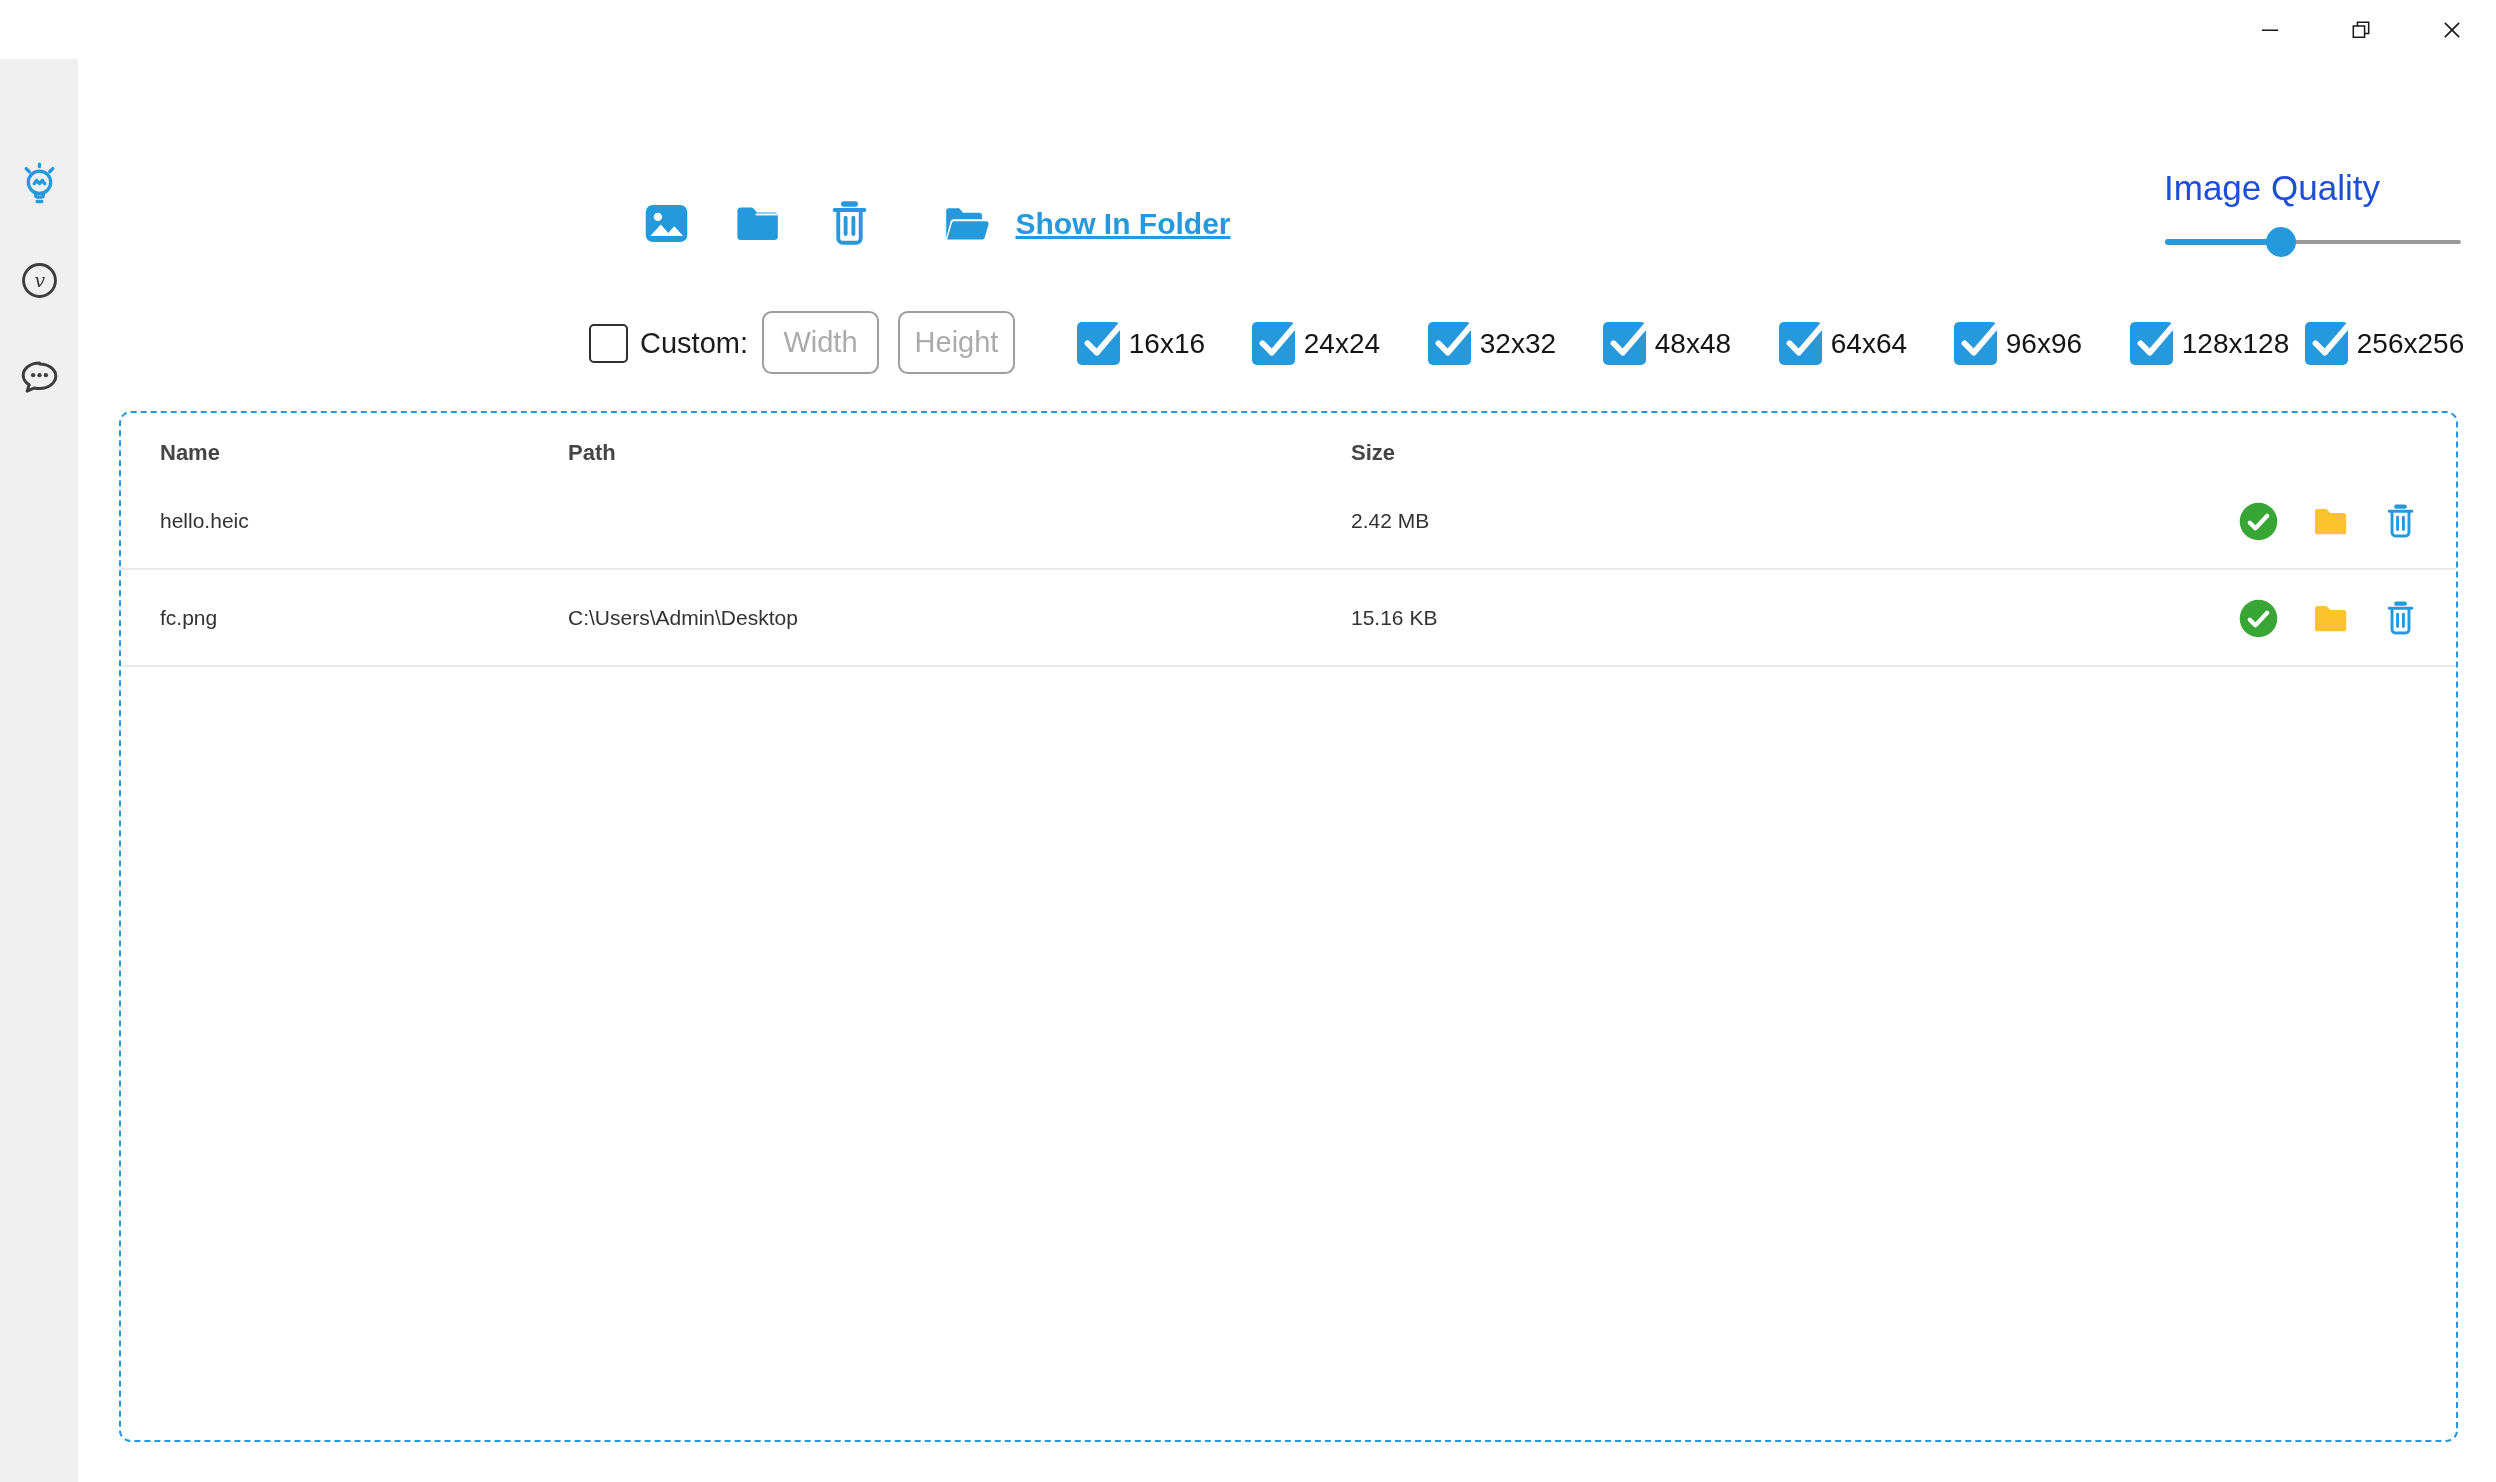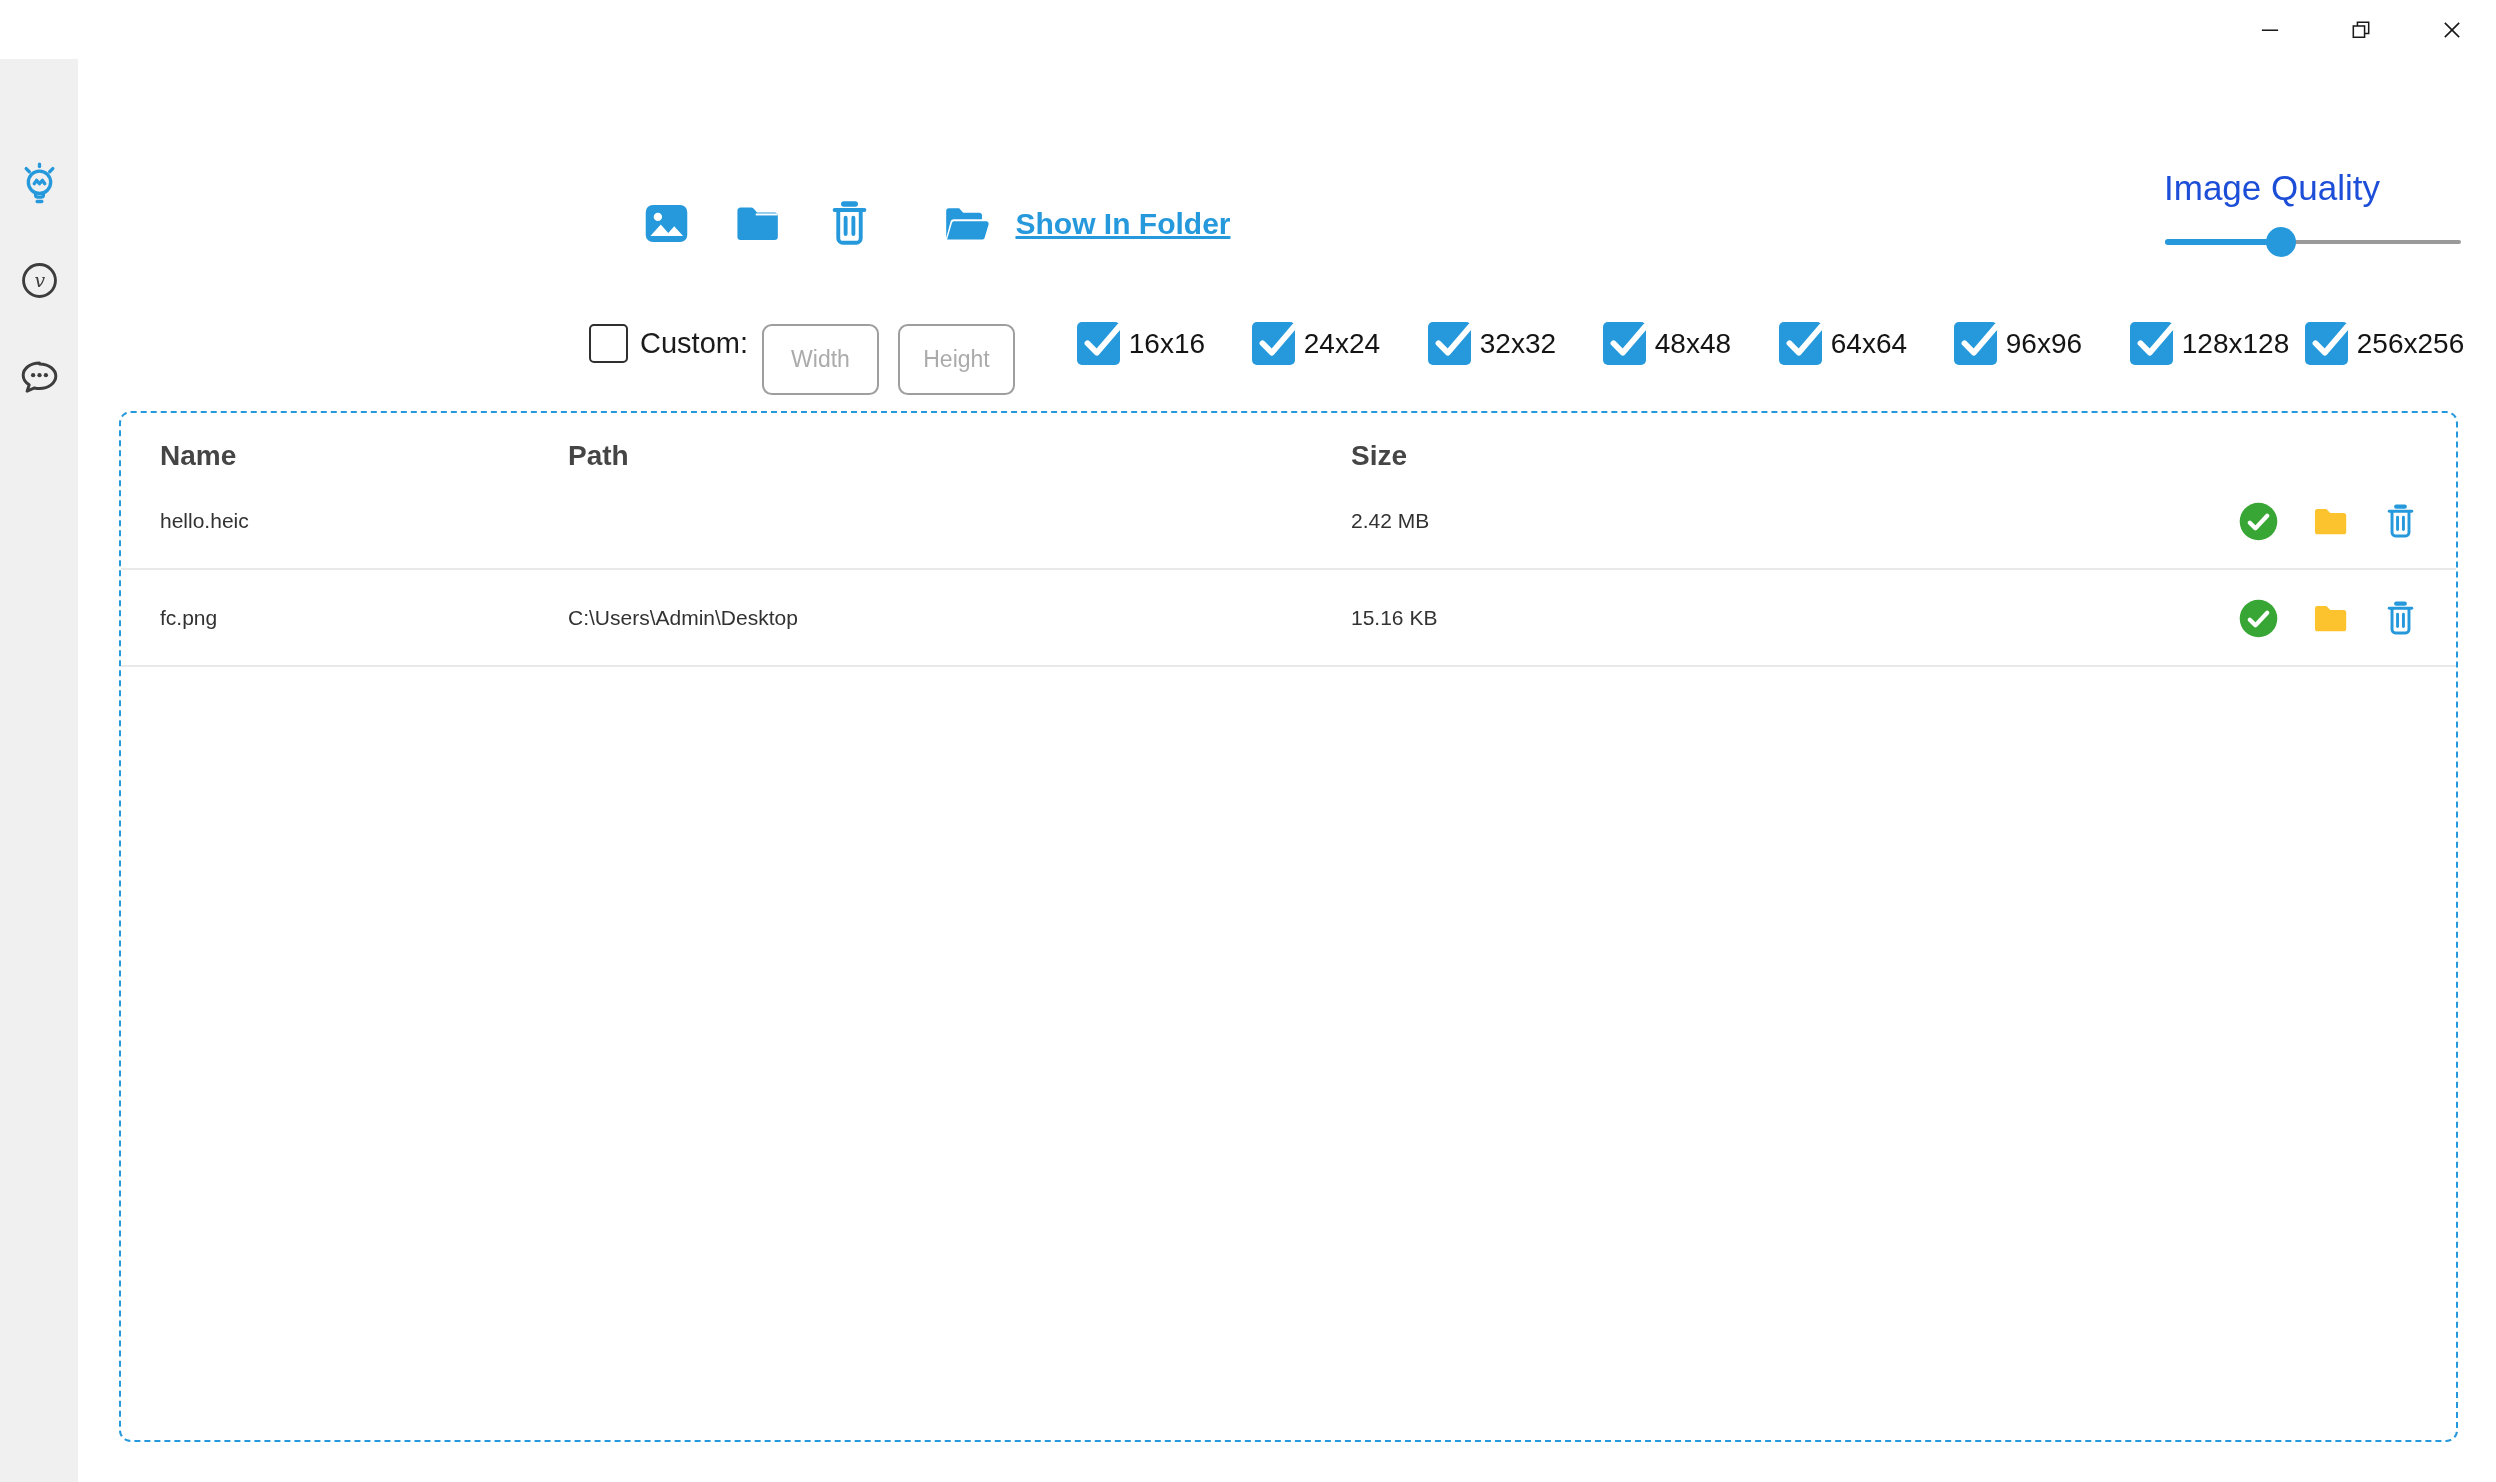--- a/index.html
+++ b/index.html
@@ -56,35 +56,35 @@
   
   .quality-label{position:absolute;left:2164px;top:168px;font-size:35px;color:#1d4ed8;}
   .quality-slider{position:absolute;left:2165px;top:222px;width:296px;height:39px;cursor:pointer;}
   .q-track{position:absolute;left:0;top:17.6px;width:100%;height:4.9px;background:var(--track-gray);border-radius:2.9px;}
   .q-fill{position:absolute;left:0;top:16.6px;height:6.8px;width:39%;background:var(--accent);border-radius:3.9px;}
   .q-thumb{position:absolute;top:4.9px;left:39%;width:30px;height:30px;margin-left:-14.6px;border-radius:50%;background:var(--accent);}
 
   
   .custom-checkbox{position:absolute;left:589px;top:324px;width:39px;height:39px;border:2.9px solid #2f2f2f;border-radius:4.9px;background:#fff;cursor:pointer;}
   .custom-label{position:absolute;left:640px;top:327px;font-size:29px;color:#1b1b1b;}
-  .dim-input{position:absolute;top:324px;width:117px;height:71px;border:2px solid #9e9e9e;border-radius:9.8px;
-    font-size:23px;color:#8f8f8f;text-align:center;outline:none;font-family:inherit;background:#fff;}
+  .dim-input{position:absolute;top:311px;width:117px;height:63px;border:2px solid #9e9e9e;border-radius:9.8px;
+    font-size:29px;color:#8f8f8f;text-align:center;outline:none;font-family:inherit;background:#fff;}
   .dim-input::placeholder{color:#ababab;}
   .input-width{left:762px;}
   .input-height{left:898px;}
 
   .size-item{position:absolute;top:322px;height:43px;display:flex;align-items:center;gap:8.8px;cursor:pointer;}
   .cbx{position:relative;width:43px;height:43px;background:var(--accent);border-radius:4.9px;flex:0 0 auto;}
   .cbx svg{position:absolute;left:2.9px;top:-3.9px;width:45px;height:45px;overflow:visible;fill:none;stroke:#fff;stroke-width:3.1;stroke-linecap:round;stroke-linejoin:round;}
   .cbx-label{font-size:28px;color:#141414;white-space:nowrap;}
 
   
   .filetable{position:absolute;left:119px;top:411px;width:2339px;height:1031px;border:2px dashed var(--accent);border-radius:11.7px;background:#fff;}
   .ft-header{position:absolute;left:0;top:0;width:100%;height:59px;}
-  .ft-header span{position:absolute;top:27px;font-size:28px;font-weight:700;color:#454545;}
+  .ft-header span{position:absolute;top:27px;font-size:22px;font-weight:700;color:#454545;}
   .col-name{left:39px;}
   .col-path{left:447px;}
   .col-size{left:1230px;}
   .ft-row{position:absolute;left:0;width:100%;height:98px;border-bottom:2px solid var(--sep);}
   .row-0{top:59px;}
   .row-1{top:156px;}
   .ft-row .cell{position:absolute;top:0;height:98px;line-height:98px;font-size:21px;color:#323232;white-space:nowrap;}
   .row-actions{position:absolute;right:37px;top:0;height:98px;display:flex;align-items:center;gap:29px;}
   .act{cursor:pointer;display:flex;align-items:center;}
   .act-status svg{width:41px;height:41px;}

